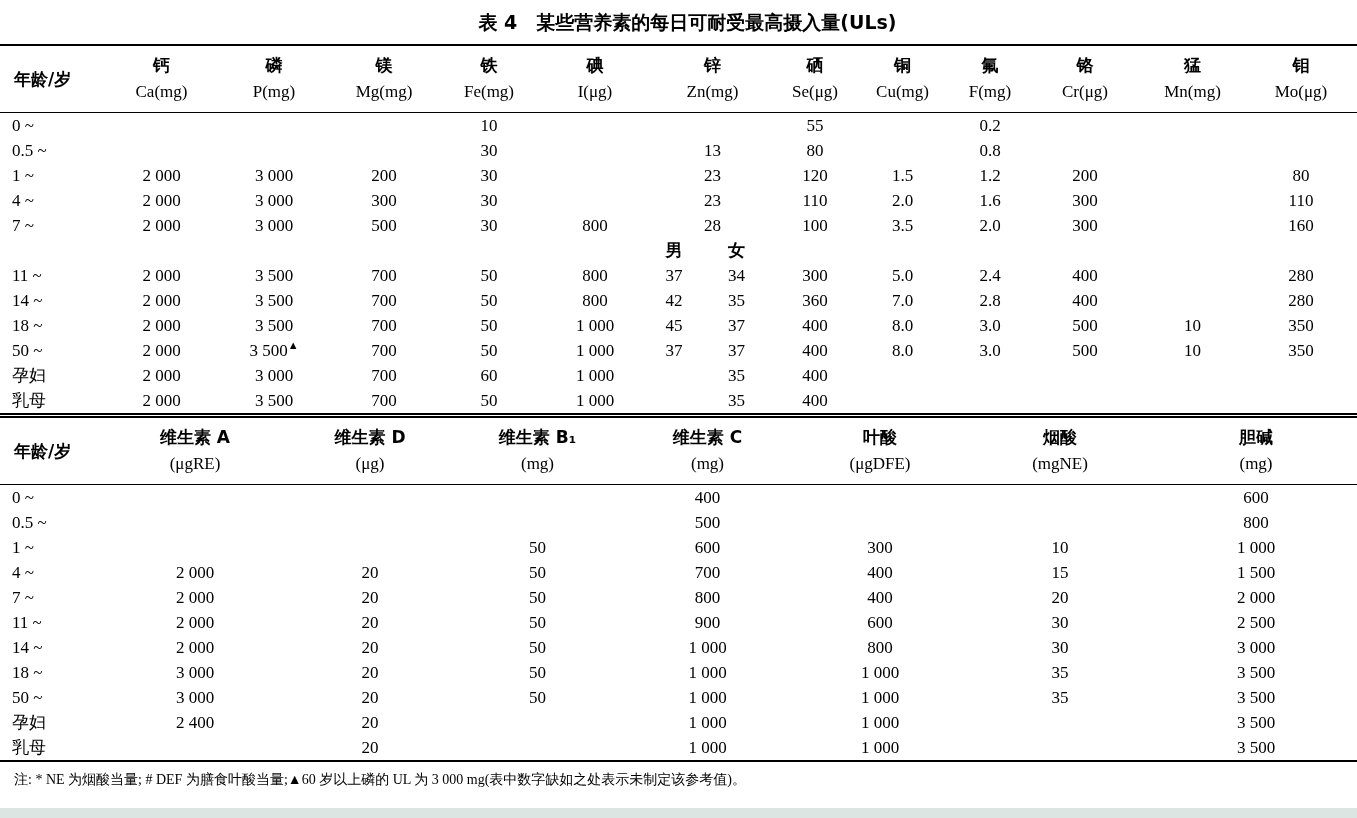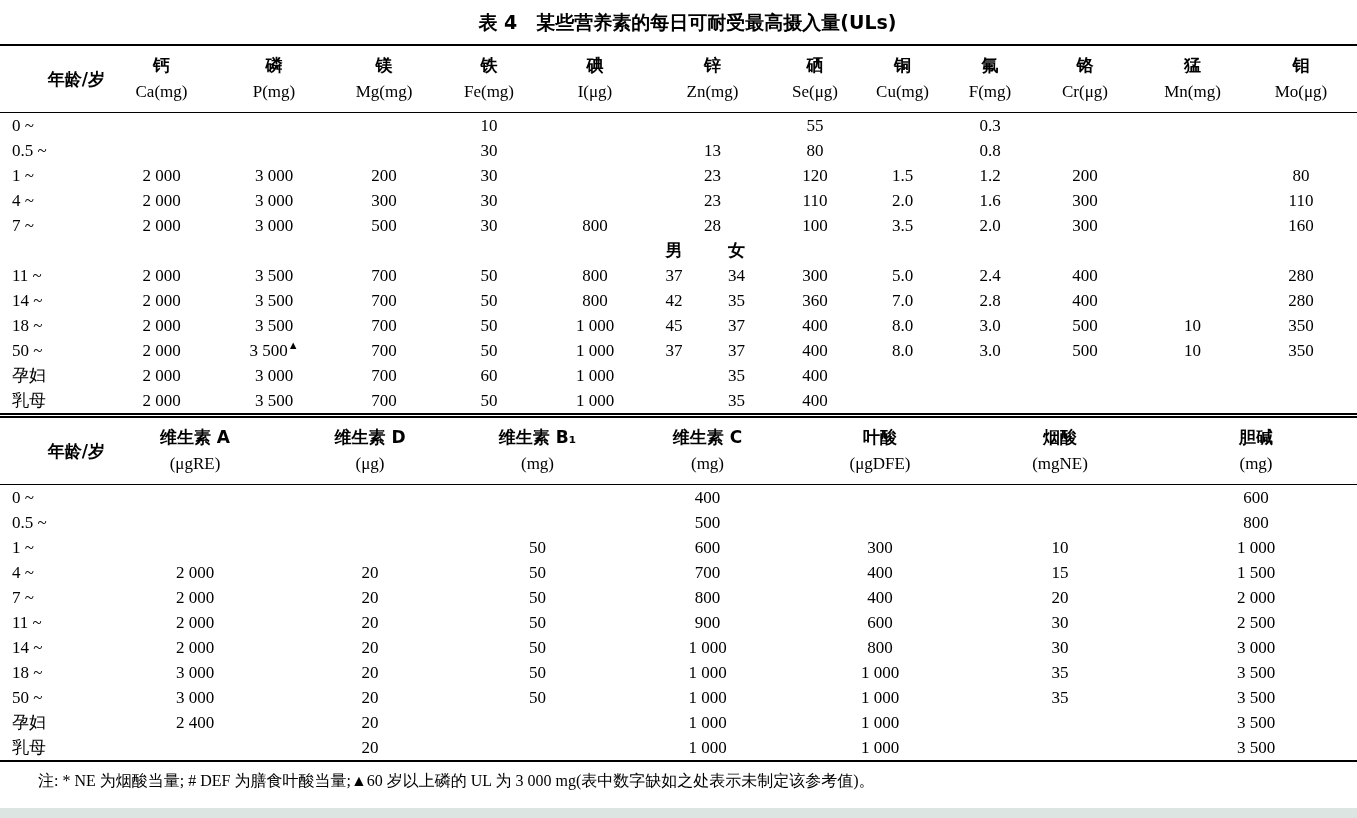--- a/index.html
+++ b/index.html
@@ -23,27 +23,27 @@
   #t2{border-bottom:2.5px solid #000;}
   thead{border-bottom:1.5px solid #000;}
   th{font-weight:normal;padding:0;}
   th.col-name{
     font-family:"DejaVu Sans","Liberation Sans",sans-serif;
     font-weight:bold;font-size:17px;height:31px;vertical-align:bottom;padding-bottom:2px;
   }
   th.col-unit{height:30px;vertical-align:top;padding-top:3px;}
   th.age-h{
     font-family:"DejaVu Sans","Liberation Sans",sans-serif;
-    font-weight:bold;font-size:17px;text-align:right;padding-left:14px;margin-left:13px;
+    font-weight:bold;font-size:17px;text-align:left;padding-left:14px;margin-left:13px;
   }
   td{height:25px;line-height:25px;text-align:center;padding:0;overflow:hidden;}
   td.age{text-align:left;padding-left:12px;}
   td.sex{font-family:"DejaVu Sans","Liberation Sans",sans-serif;font-weight:bold;}
   sup{font-size:11px;line-height:0;}
-  .footnote{font-size:16px;padding:9px 0 0 14px;margin-left:24px;}
+  .footnote{font-size:14px;padding:9px 0 0 14px;}
   .bottom-strip{
     position:absolute;left:0;bottom:0;width:1357px;height:10px;
     background:#dce5e1;
   }
 </style>
 </head>
 <body>
 
 <div class="title">表 4　某些营养素的每日可耐受最高摄入量(ULs)</div>
 
@@ -99,21 +99,21 @@
       <tr>
         <td class="age">0 ~</td>
         <td></td>
         <td></td>
         <td></td>
         <td>10</td>
         <td></td>
         <td colspan="2"></td>
         <td>55</td>
         <td></td>
-        <td>0.3</td>
+        <td>0.2</td>
         <td></td>
         <td></td>
         <td></td>
       </tr>
       <tr>
         <td class="age">0.5 ~</td>
         <td></td>
         <td></td>
         <td></td>
         <td>30</td>

